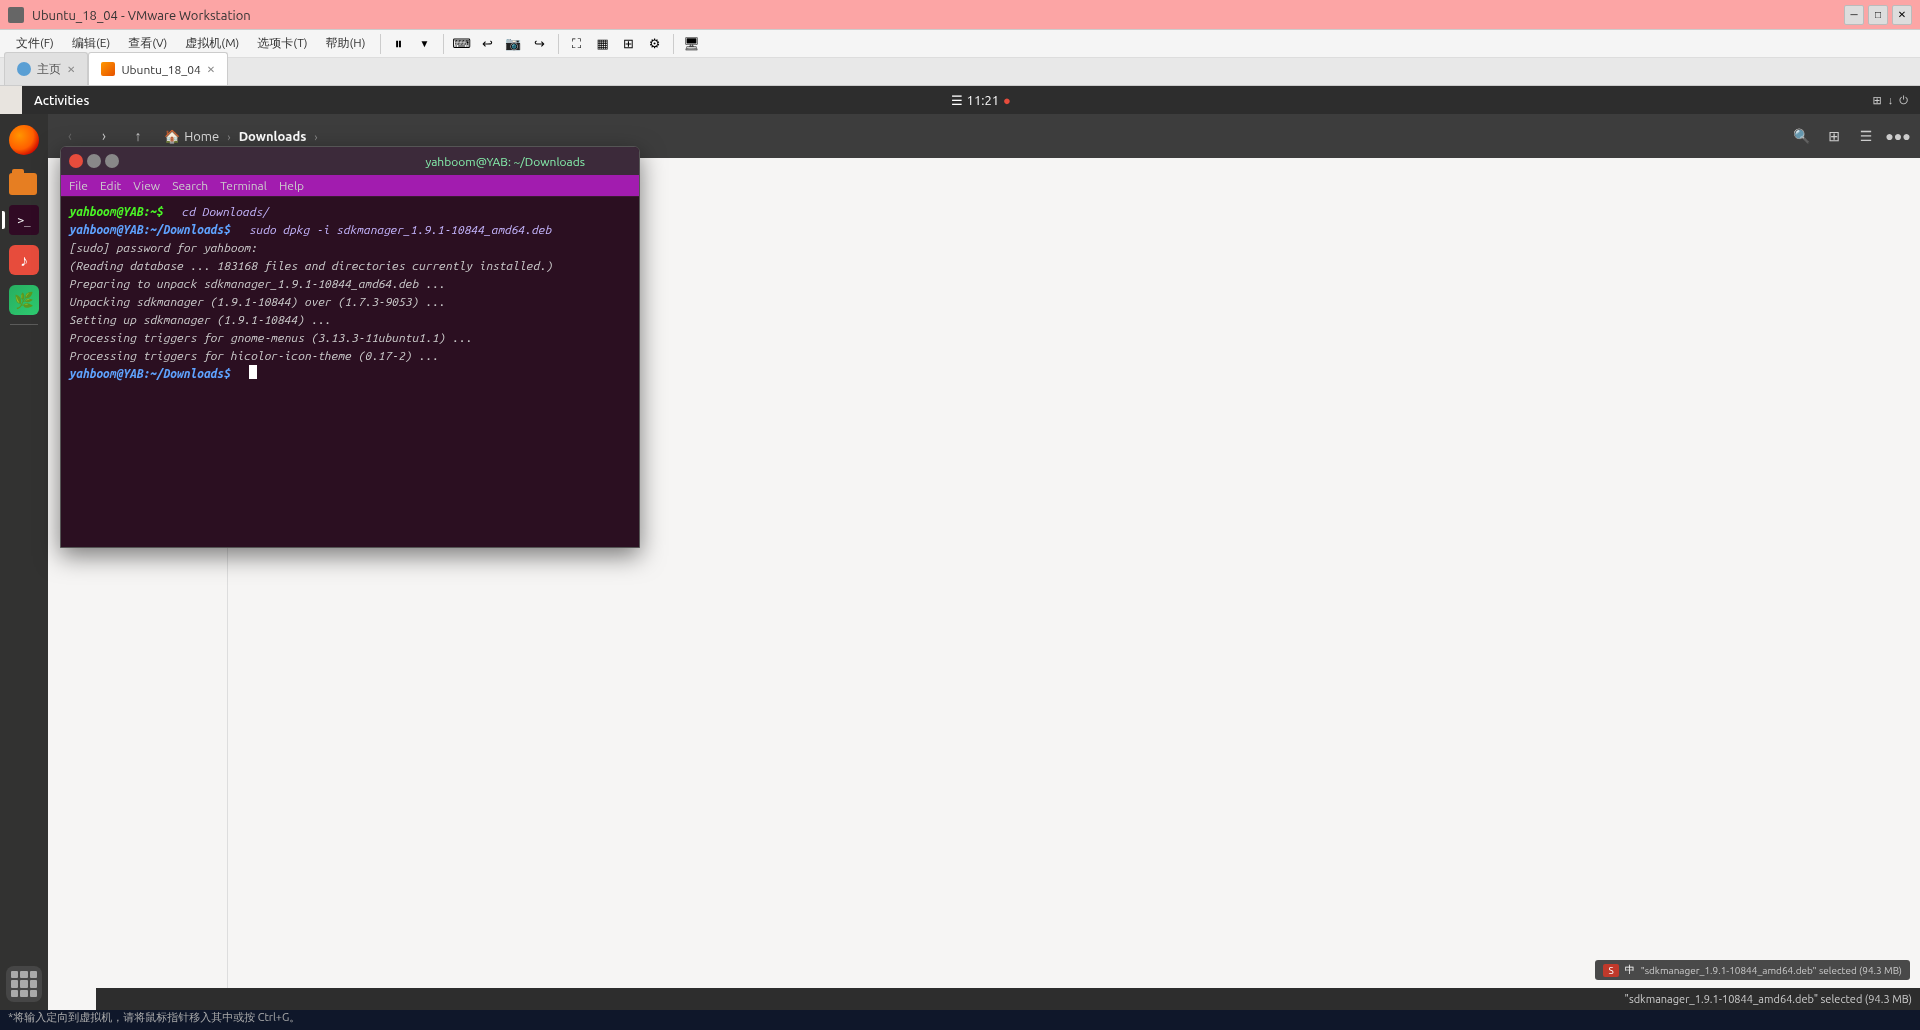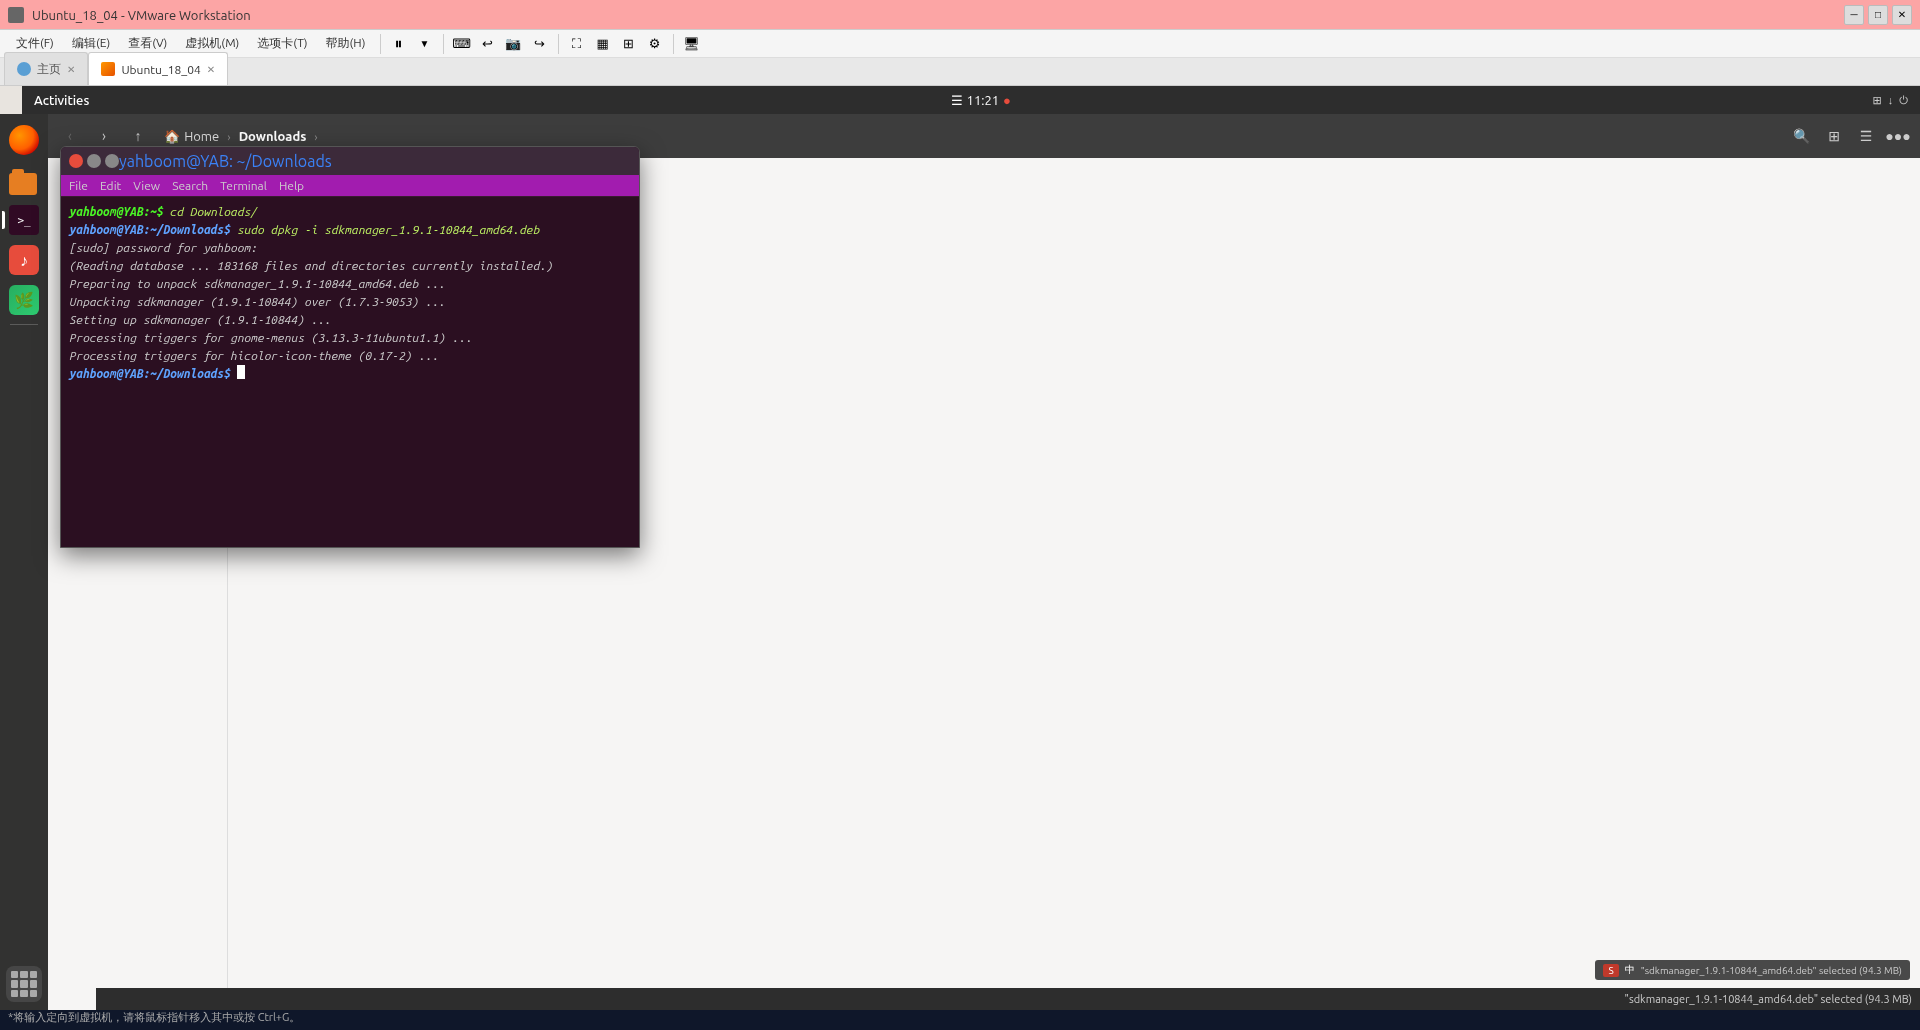--- a/index.html
+++ b/index.html
@@ -337,24 +337,24 @@
     }
     .terminal-titlebar {
       height: 28px;
       background: #3c2a3a;
       display: flex;
       align-items: center;
       justify-content: space-between;
       padding: 0 8px;
     }
     .terminal-title {
-      color: #3b82f6;
-      font-size: 16px;
+      color: #86efac;
+      font-size: 12px;
       flex: 1;
-      text-align: left;
+      text-align: right;
     }
     .terminal-win-controls {
       display: flex;
       gap: 4px;
     }
     .term-ctrl {
       width: 14px; height: 14px;
       border-radius: 50%;
       cursor: pointer;
     }
@@ -382,21 +382,21 @@
       font-family: 'Ubuntu Mono', monospace;
       font-size: 12px;
       line-height: 1.5;
       min-height: 350px;
       background: #2b0f21;
       color: #fff;
     }
     .term-line { display: flex; flex-wrap: wrap; font-style: italic; }
     .term-prompt { color: #4af626; font-weight: bold; }
     .term-prompt-dir { color: #5fa3ff; font-weight: bold; }
-    .term-cmd { color: #bef264; }
+    .term-cmd { color: #c4b5fd; margin-left: 12px; }
     .term-output { color: #ccc; }
     .term-cursor {
       display: inline-block;
       width: 8px; height: 14px;
       background: #fff;
       vertical-align: text-bottom;
       animation: blink 1s step-end infinite;
     }
     @keyframes blink { 50% { opacity: 0; } }
 

